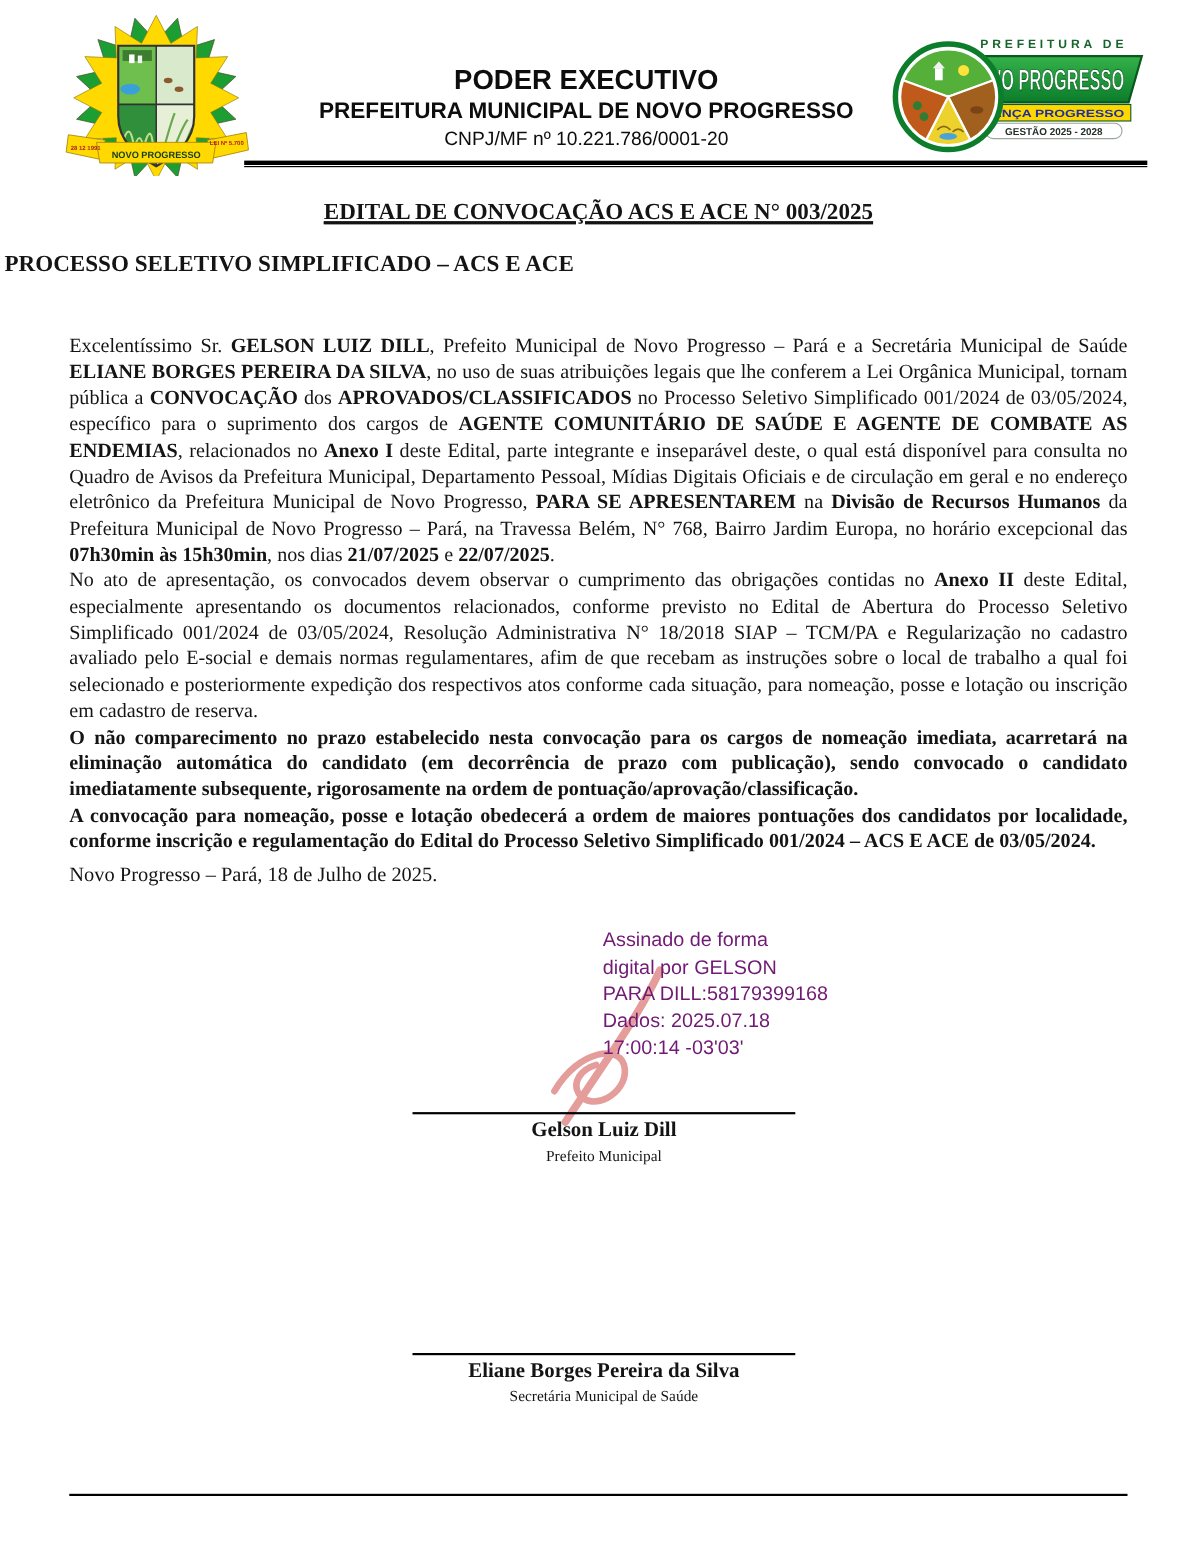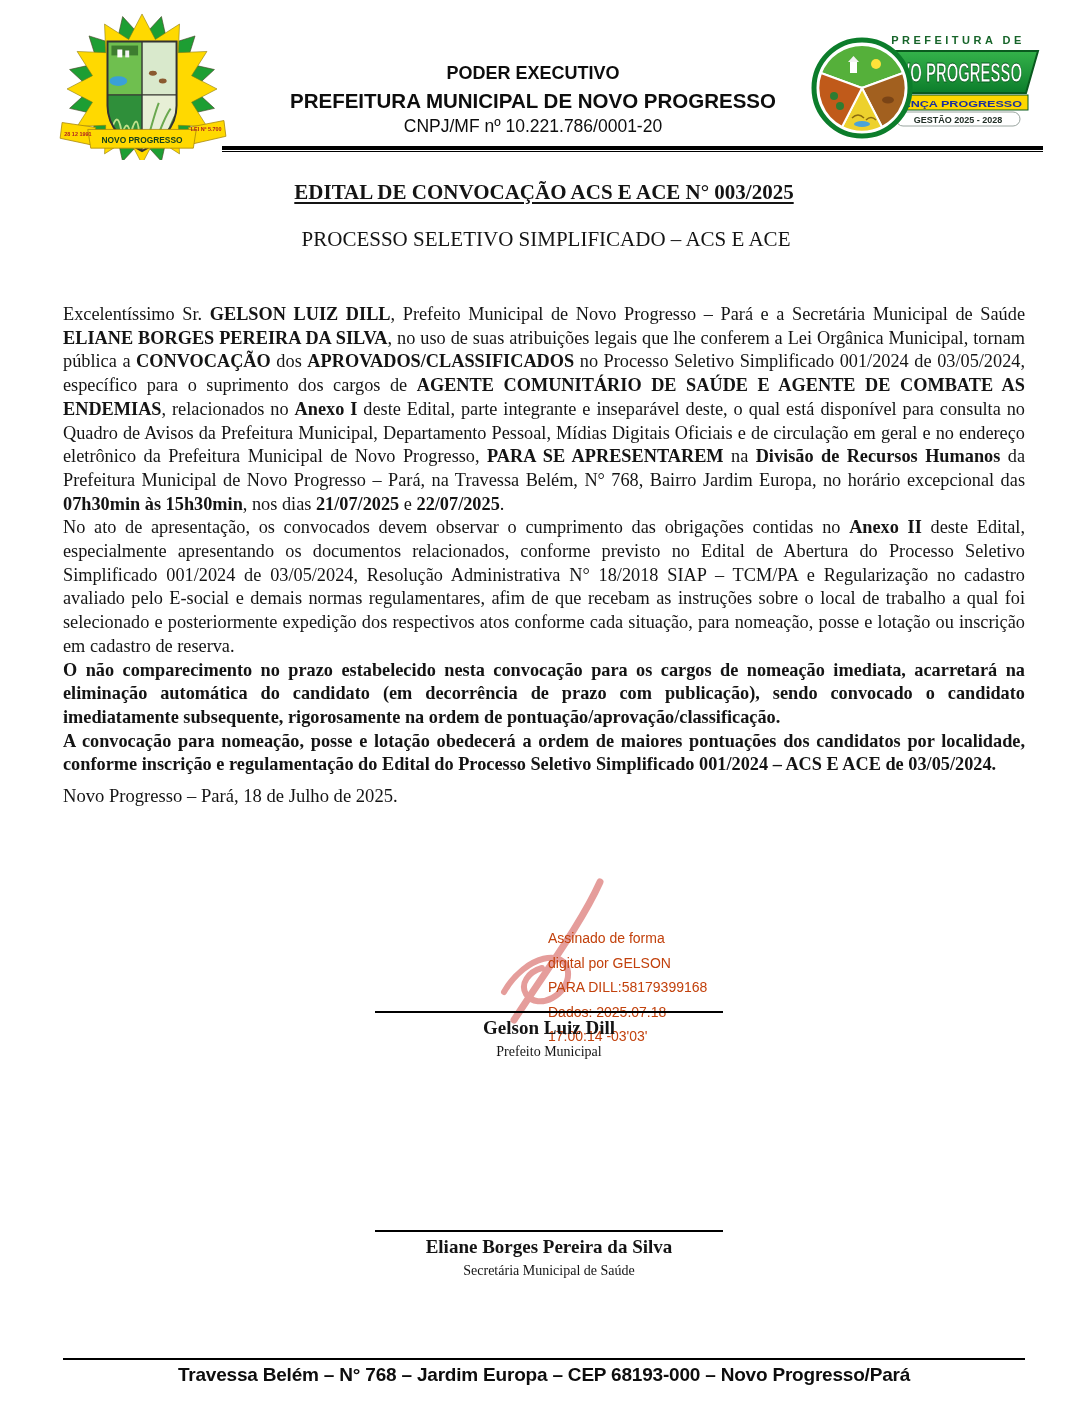--- a/index.html
+++ b/index.html
@@ -3,44 +3,44 @@
 <meta charset="utf-8">
 <style>
   html,body{margin:0;padding:0;background:#fff;}
   .page{position:relative;width:1088px;height:1408px;background:#fff;overflow:hidden;
         font-family:"Liberation Serif",serif;color:#141414;}
   
   .logo-left{position:absolute;left:55px;top:12px;}
   .logo-right{position:absolute;left:810px;top:26px;}
   .header-text{position:absolute;left:250px;top:60px;width:566px;text-align:center;
                font-family:"Liberation Sans",sans-serif;color:#0d0d0d;}
-  .header-text .l1{font-weight:700;font-size:18px;line-height:27px;}
+  .header-text .l1{font-weight:700;font-size:25px;line-height:27px;}
   .header-text .l2{font-weight:700;font-size:20.5px;line-height:27px;}
   .header-text .l3{font-weight:400;font-size:17.5px;line-height:24px;}
   .header-rule{position:absolute;left:222px;top:146px;width:821px;height:6px;
                background:linear-gradient(#000 0 62%,#fff 62% 78%,#000 78% 100%);}
   
   .doc-title{position:absolute;left:0;right:0;top:180px;text-align:center;
-             font-size:21px;font-weight:700;}
+             font-size:21px;font-weight:700;text-decoration:underline;}
   .doc-title span{text-decoration:underline;text-underline-offset:3px;text-decoration-thickness:1.5px;}
-  .doc-subtitle{position:absolute;left:4px;right:0;top:227px;text-align:center;
-                font-size:21px;font-weight:400;}
+  .doc-subtitle{position:absolute;left:4px;right:0;top:227px;text-align:left;
+                font-size:21px;font-weight:700;}
   
   .body-flow{position:absolute;left:63px;top:271px;width:962px;
              font-size:18.3px;line-height:23.7px;text-align:justify;margin-top:32px;}
   .para{margin:0;}
   .para .b{font-weight:700;}
   .para.bold{font-weight:700;}
   .dateline{margin-top:7px;font-size:18.6px;}
   
   .digsig-big{position:absolute;left:337px;top:884px;font-family:"Liberation Sans",sans-serif;
               font-size:33px;line-height:40px;color:#1c1c1c;white-space:nowrap;}
   .digsig-swoosh{position:absolute;left:492px;top:878px;}
-  .digsig-detail{position:absolute;left:548px;top:926px;font-family:"Liberation Sans",sans-serif;
-                 font-size:14px;line-height:24.6px;color:#c2410c;white-space:nowrap;}
+  .digsig-detail{position:absolute;left:548px;top:842px;font-family:"Liberation Sans",sans-serif;
+                 font-size:18px;line-height:24.6px;color:#701a75;white-space:nowrap;}
   
   .sigblock{position:absolute;left:375px;width:348px;border-top:2px solid #000;text-align:center;}
   .sigblock.first{top:1011px;}
   .sigblock.second{top:1230px;}
   .sig-name{margin-top:3px;font-size:19px;font-weight:700;line-height:24px;}
   .sig-role{font-size:14px;line-height:23px;}
   
   .footer-rule{position:absolute;left:63px;top:1358px;width:962px;border-top:2px solid #000;}
   .footer-text{position:absolute;left:0;right:0;top:1364px;text-align:center;
                font-family:"Liberation Sans",sans-serif;font-weight:700;font-size:19px;
@@ -150,15 +150,14 @@
   <div class="sigblock first">
     <div class="sig-name">Gelson Luiz Dill</div>
     <div class="sig-role">Prefeito Municipal</div>
   </div>
   <div class="sigblock second">
     <div class="sig-name">Eliane Borges Pereira da Silva</div>
     <div class="sig-role">Secretária Municipal de Saúde</div>
   </div>
 
   <div class="footer-rule"></div>
-  <div class="footer-text">Travessa Belém – N° 768 – Jardim Europa – CEP 68193-000 – Novo Progresso/Pará</div>
 
 </div>
 
 </body></html>

